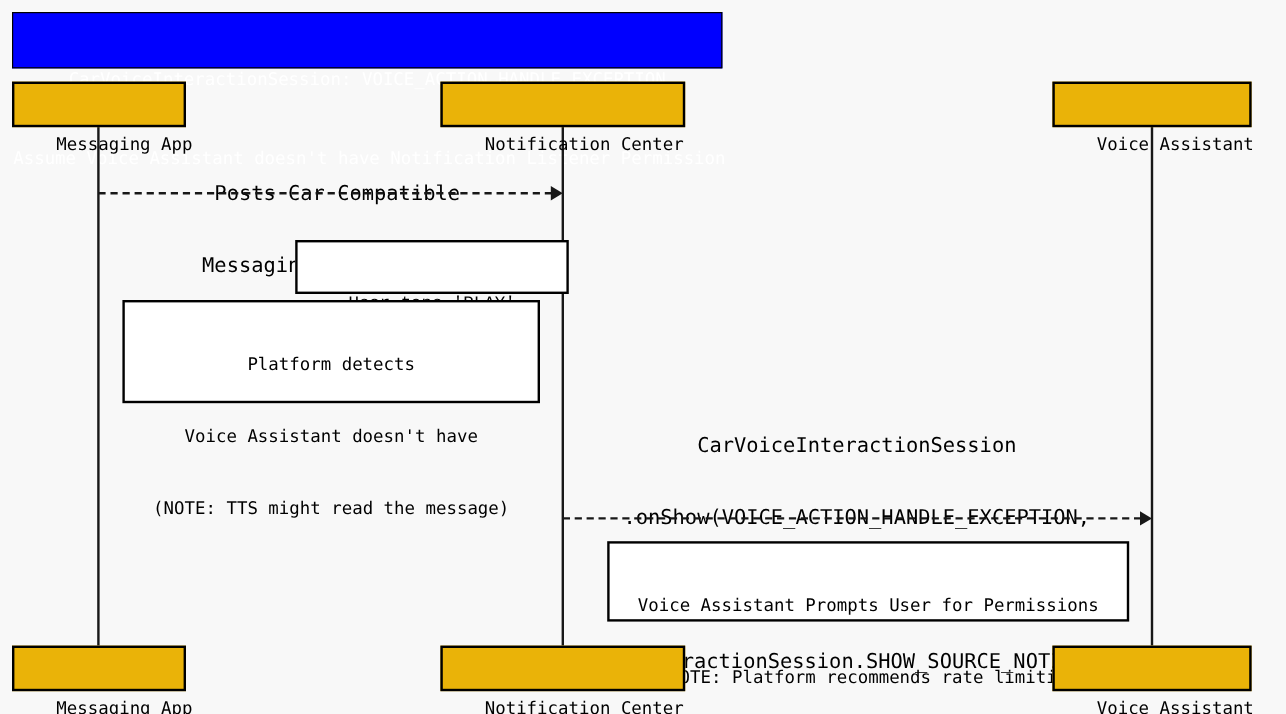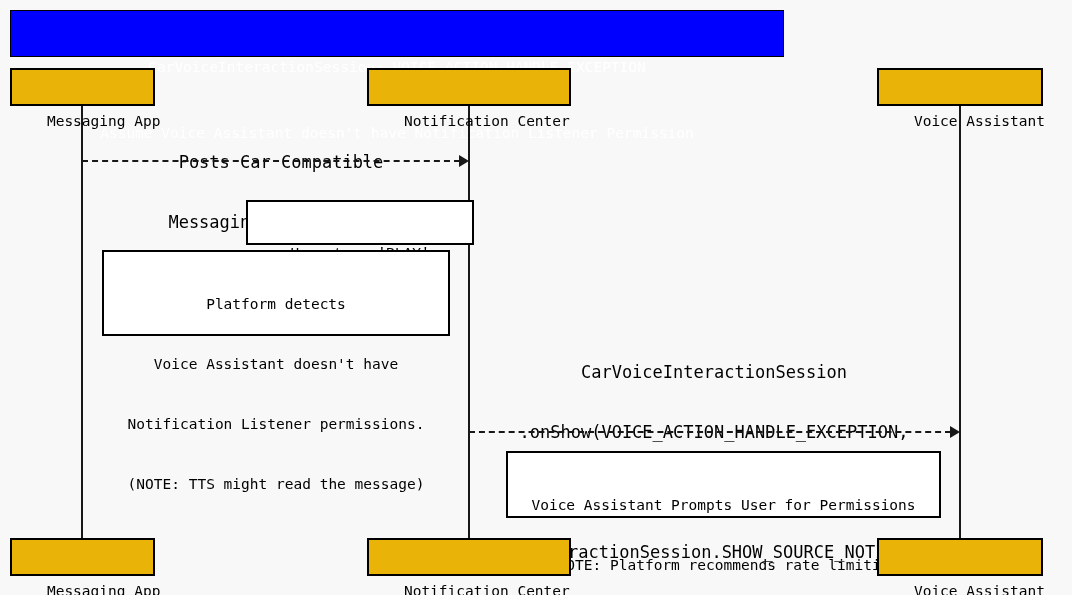--- a/index.html
+++ b/index.html
@@ -17,21 +17,21 @@
     position: relative;
     width: 1072px;
     height: 595px;
   }
 
   
   .title-banner {
     position: absolute;
     left: 10px;
     top: 10px;
-    width: 774px;
+    width: 592px;
     height: 47px;
     background: #0000FF;
     border: 1px solid #000000;
     box-sizing: border-box;
     color: #FFFFFF;
     font-size: 14.5px;
     line-height: 22px;
     text-align: center;
     padding-top: 1px;
     white-space: pre;
@@ -135,21 +135,20 @@
   <div class="arrow-head" style="left:459px; top:155px;"></div>
 
   <div class="notebox" style="left:246px; top:200px; width:228px; height:45px;font-family:Liberation Mono, monospace;">
     <div>User taps 'PLAY'</div>
     <div>on Msg Notification</div>
   </div>
 
   <div class="notebox" style="left:102px; top:250px; width:348px; height:86px;">
     <div>Platform detects</div>
     <div>Voice Assistant doesn't have</div>
-    <div>Notification Listener permissions.</div>
     <div>(NOTE: TTS might read the message)</div>
   </div>
 
   <div class="msglabel" style="left:476px; top:322px; width:476px;">
     <div>CarVoiceInteractionSession</div>
     <div>.onShow(VOICE_ACTION_HANDLE_EXCEPTION,</div>
     <div>Bundle payload,</div>
     <div>VoiceInteractionSession.SHOW_SOURCE_NOTIFICATION)</div>
   </div>
 

